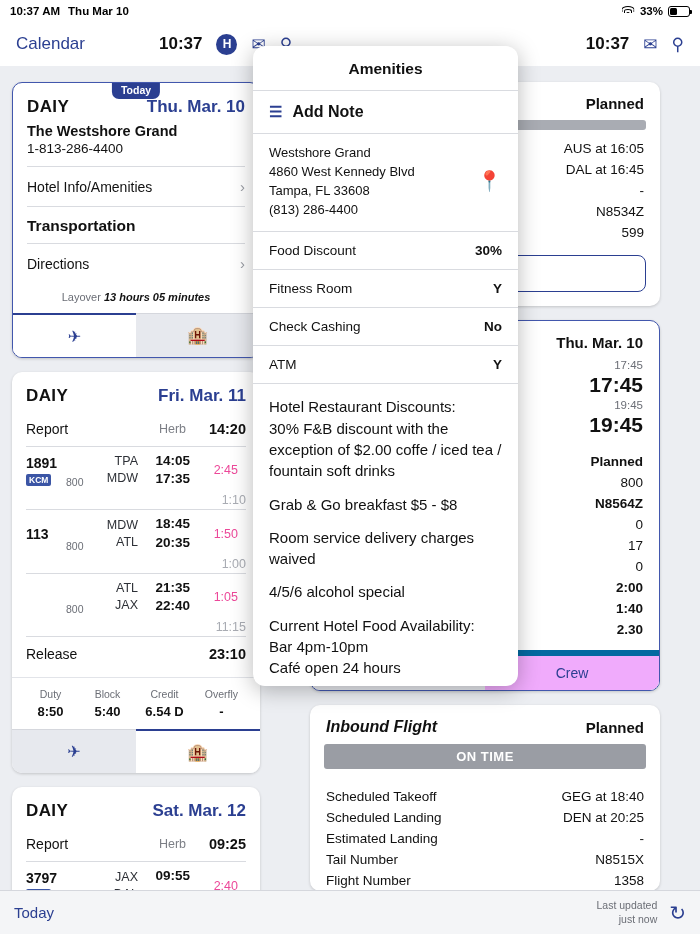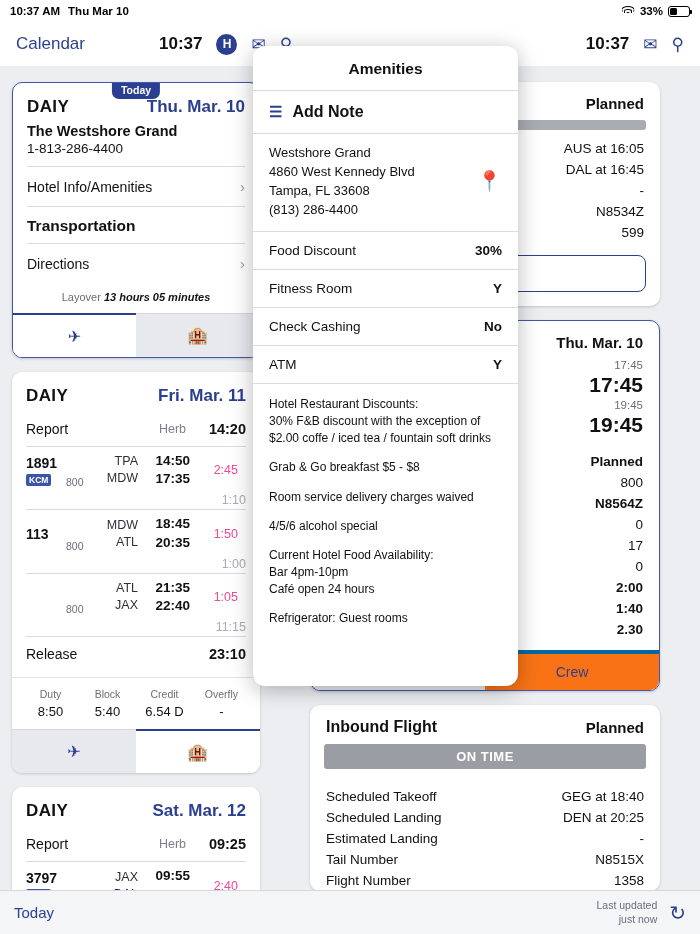--- a/index.html
+++ b/index.html
@@ -108,31 +108,31 @@
   .ap { width: 42px; text-align: right; font-size: 12.5px; color: #2d3036; line-height: 1.35; }
   .tms { width: 52px; text-align: right; font-weight: bold; font-size: 13.5px; line-height: 1.35; }
   .dur { width: 48px; text-align: right; font-size: 12.5px; color: #ec4899; }
   .dur.dim { color: #a9acb3; }
   .sumrow {
     display: flex; padding: 10px 10px 4px; border-top: 1px solid #e2e4e9;
     margin-top: 6px;
   }
   .sumrow div { flex:1; text-align: center; font-size: 10.5px; color: #6b6e76; }
   .sumrow2 { display: flex; padding: 0 10px 10px; }
-  .sumrow2 div { flex:1; text-align: center; font-size: 13px; font-weight: normal; }
+  .sumrow2 div { flex:1; text-align: center; font-size: 13px; font-weight: bold; }
 
   
   .col-right { position: absolute; left: 310px; top: 60px; width: 350px; }
   .rcard {
     background: #fff; border-radius: 10px; box-shadow: 0 1px 3px rgba(0,0,0,.18);
     margin-bottom: 14px; overflow: hidden; position: relative;
   }
   .rcard.sel { border: 1.5px solid #4257ad; }
   .rc-hd { display: flex; justify-content: space-between; align-items: center; padding: 13px 16px 8px; }
-  .rc-hd .t { font-size: 16px; font-weight: bold; }
+  .rc-hd .t { font-size: 16px; font-weight: bold; font-style: italic; }
   .rc-hd .r { font-size: 15px; font-weight: bold; }
   .greybar {
     background: #a9acb3; color: #fff; text-align: center; font-size: 13px;
     font-weight: bold; letter-spacing: .5px; margin: 0 14px; padding: 5px 0;
     border-radius: 3px;
   }
   .greybar.ontime { background: #9a9da4; }
   .kv { display: flex; justify-content: space-between; padding: 3px 16px; font-size: 13.5px; }
   .kv .v { text-align: right; }
   .bluebtn {
@@ -145,41 +145,41 @@
     border: 1.5px solid #2b3f91; color: #2b3f91; border-radius: 7px;
     font-size: 13px; font-weight: bold; padding: 1px 7px; margin-left: 8px;
   }
   .bigleg .big { margin-left: auto; font-size: 21px; font-weight: bold; }
   .smalltime { text-align: right; padding: 0 16px; font-size: 11.5px; color: #6b6e76; }
   .rtabbar { display: flex; height: 40px; background: #e7e9ee; margin-top: 10px; }
   .rtabbar .tab {
     flex:1; display:flex; align-items:center; justify-content:center;
     color:#2b3f91; font-size: 14px; border-top: 1px solid #d5d7dd;
   }
-  .rtabbar .tab.active { background:#f97316; border-top: 4px solid #0369a1; }
+  .rtabbar .tab.active { background:#f0abfc; border-top: 6px solid #0369a1; }
 
   
   .popover {
     position: absolute; left: 253px; top: 24px; width: 265px; height: 640px;
     background: #fff; border-radius: 12px; box-shadow: 0 4px 22px rgba(0,0,0,.28);
     z-index: 50; overflow: hidden;
   }
   .pop-title { text-align: center; font-size: 15.5px; font-weight: bold; padding: 14px 0 12px; }
   .pop-sep { border-top: 1px solid #d9dbe0; }
   .pop-note {
     display: flex; align-items: center; gap: 10px; padding: 12px 16px; font-size: 16px; font-weight: bold;
   }
   .pop-addr { padding: 10px 16px 12px; font-size: 13px; line-height: 1.45; display: flex; }
   .pin { margin-left: auto; color: #2b5fd9; font-size: 20px; align-self: center; }
   .pop-row {
     display: flex; justify-content: space-between; align-items: center;
     padding: 11px 16px; font-size: 13.5px;
   }
   .pop-row .val { font-weight: bold; }
-  .pop-body { padding: 12px 16px 0; font-size: 12px; line-height: 1.42; }
+  .pop-body { padding: 12px 16px 0; font-size: 15px; line-height: 1.42; }
   .pop-body p { margin-bottom: 12px; }
 
   
   .bottombar {
     position: absolute; left: 0; right: 0; bottom: 0; height: 44px;
     background: #f4f5f7; border-top: 1px solid #d5d7dd;
     display: flex; align-items: center; padding: 0 14px; z-index: 55;
   }
   .bottombar .today { color: #2b3f91; font-size: 15px; }
   .bottombar .upd { margin-left: auto; text-align: right; font-size: 10.5px; color: #6b6e76; line-height: 1.25; margin-right: 12px; }
@@ -272,21 +272,21 @@
         <span class="flt">
           <span class="num">1891</span><br>
           <span class="kcm">KCM</span>
         </span>
         <span class="eq">800</span>
         <span class="ap">
           <span>TPA</span><br>
           <span>MDW</span>
         </span>
         <span class="tms">
-          <span>14:50</span><br>
+          <span>14:05</span><br>
           <span>17:35</span>
         </span>
         <span class="dur">2:45</span>
       </div>
       <div class="t-row" style="padding-top:0;padding-bottom:2px;justify-content:flex-end">
         <span class="dur dim">1:10</span>
       </div>
       <div class="rowline"></div>
 
       <div class="t-row">

